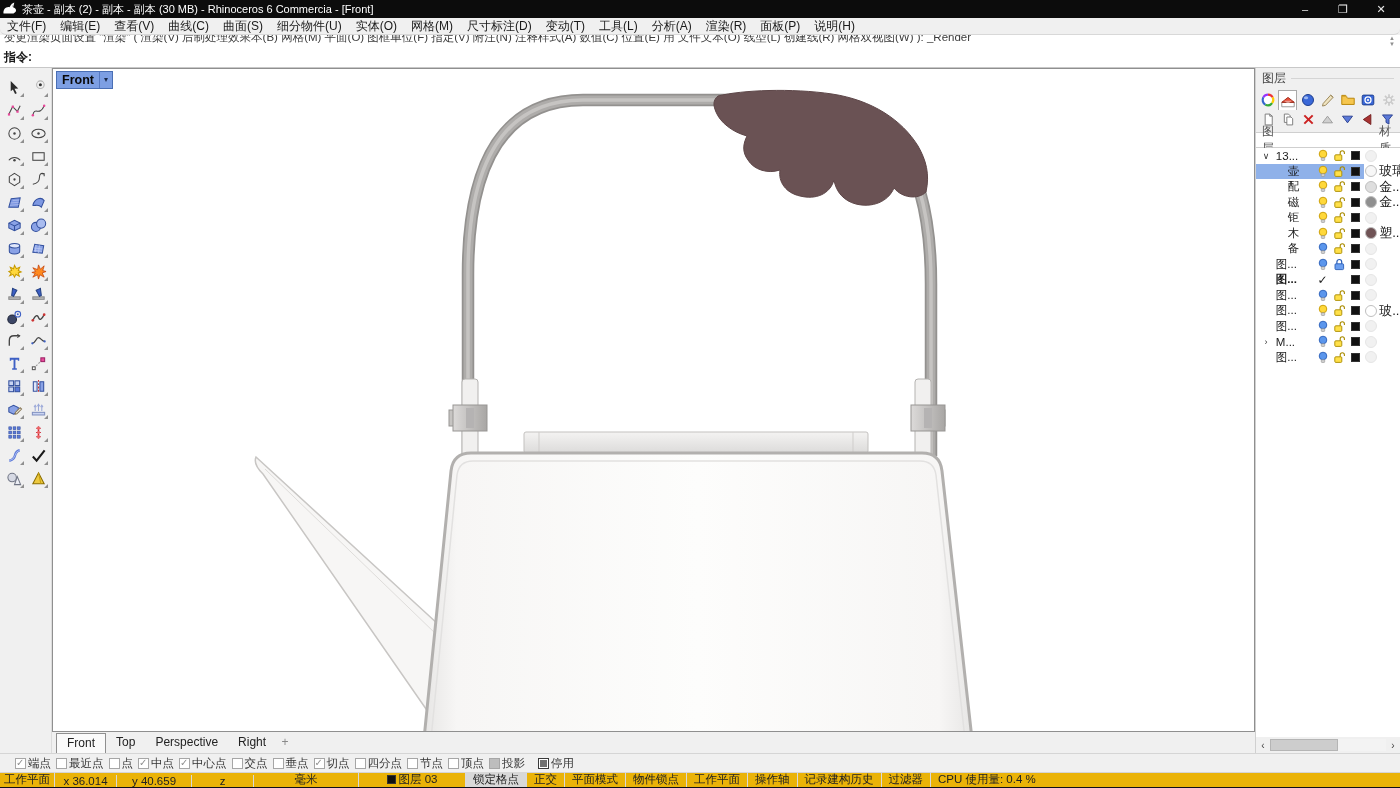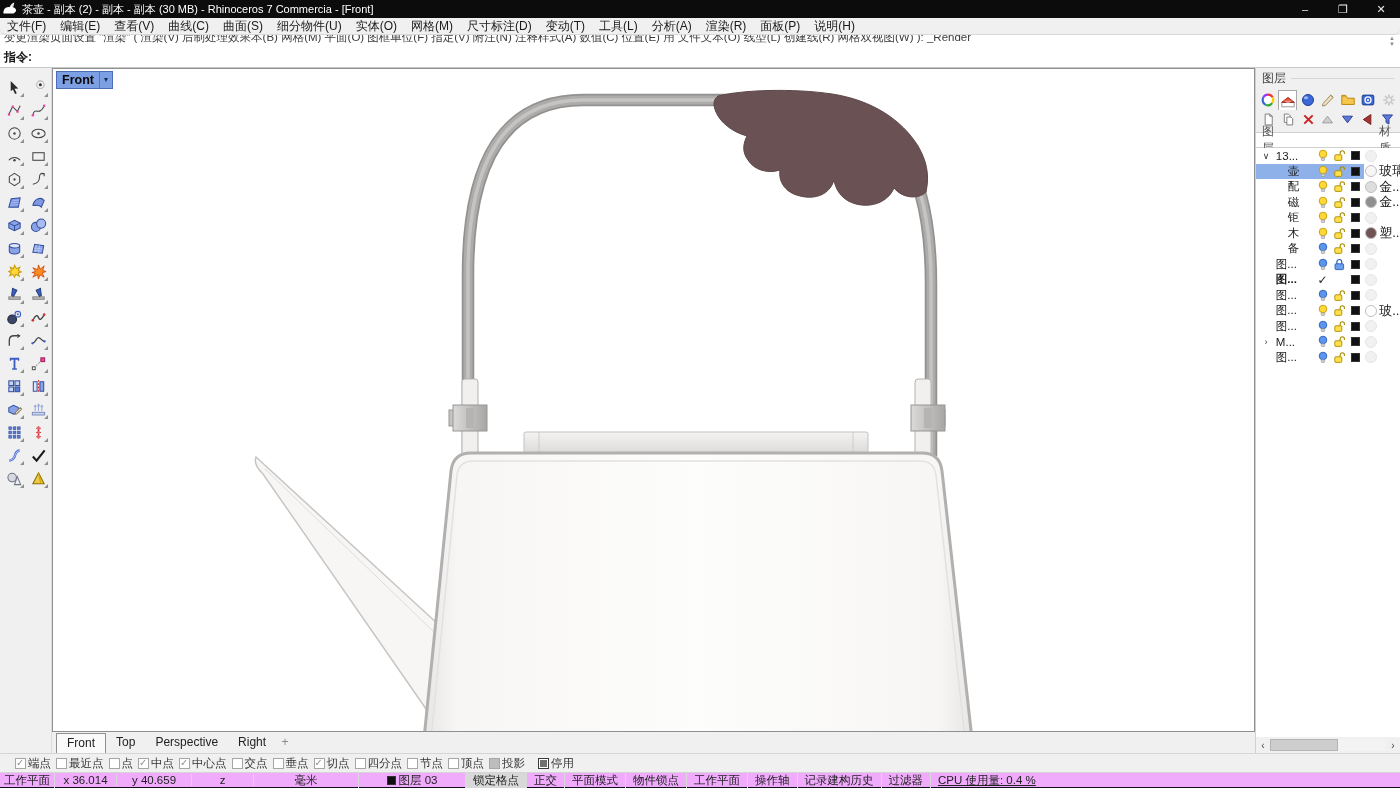--- a/index.html
+++ b/index.html
@@ -81,38 +81,38 @@
   
   #osnapbar { height:19px; background:#f0f0f0; border-top:1px solid #d5d5d5; display:flex; align-items:center; gap:5px; padding-left:15px; }
   .os-item { display:flex; align-items:center; gap:2px; white-space:nowrap; color:#333; font-size:11.5px; }
   .os-box { width:11px; height:11px; background:#fff; border:1px solid #a6a6a6; position:relative; }
   .os-box.checked::after { content:"✓"; position:absolute; left:0px; top:-2px; font-size:10px; color:#8f8f8f; }
   .os-box.filled { background:#bdbdbd; }
   .os-box.dark { background:#707070; border-color:#3a3a3a; box-shadow:inset 0 0 0 1px #fff; }
   .os-item.gap { margin-left:8px; }
 
   
-  #statusbar { height:15px; background:#f0abfc; border-top:1px solid #d5d5d5; display:flex; align-items:center; font-size:11.5px; }
+  #statusbar { height:15px; background:#eab308; border-top:1px solid #d5d5d5; display:flex; align-items:flex-end; font-size:11.5px; }
   .st-cell { border-right:1px solid #d9d9d9; display:flex; align-items:center; justify-content:center; padding:0 7px; white-space:nowrap; color:#222; }
   .st-cell.active { font-weight:normal; background:#d8d8d8; }
   .st-cell .sw { width:9px; height:9px; background:#111; border:1px solid #333; margin-right:3px; }
-  .st-cell.flex { flex:1; border-right:none; justify-content:flex-start;text-decoration:underline; }
+  .st-cell.flex { flex:1; border-right:none; justify-content:flex-start; }
   #bottomstrip { height:2px; background:#10101c; }
 </style>
 </head>
 <body>
 
 <div id="app">
 
   <div id="titlebar">
     <svg id="appicon" viewBox="0 0 16 16">
         <path d="M1.5 12.5C1 8.5 4 5.5 7.5 6.2L9.5 3l1.6 3.2c2.4.6 3.6 2.6 2.6 4.6l-2.2 1.7z" fill="#fff"></path>
         <path d="M9.5 3l2.8-1.4-1.2 4.6z" fill="#fff"></path>
       </svg>
-    <span id="titletext">茶壶 - 副本 (2) - 副本 - 副本 (30 MB) - Rhinoceros 7 Commercia - [Front]</span>
+    <span id="titletext">茶壶 - 副本 (2) - 副本 - 副本 (30 MB) - Rhinoceros 6 Commercia - [Front]</span>
     <div id="wincontrols">
       <span class="winbtn">–</span>
       <span class="winbtn">❐</span>
       <span class="winbtn">✕</span>
     </div>
   </div>
 
   <div id="menubar">
       <span class="menu-item">文件(F)</span>
       <span class="menu-item">编辑(E)</span>

